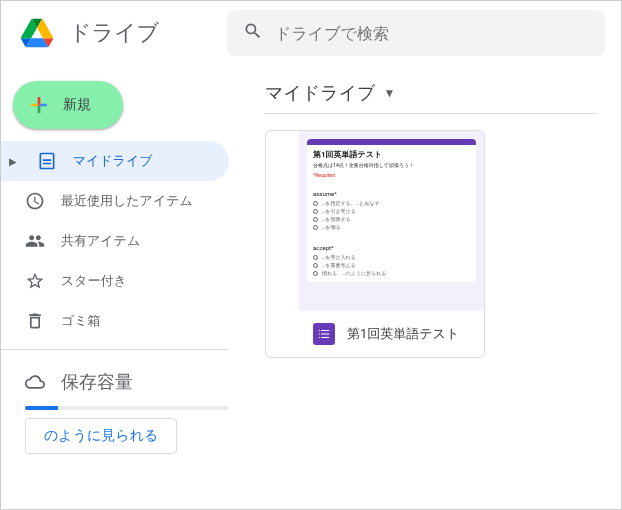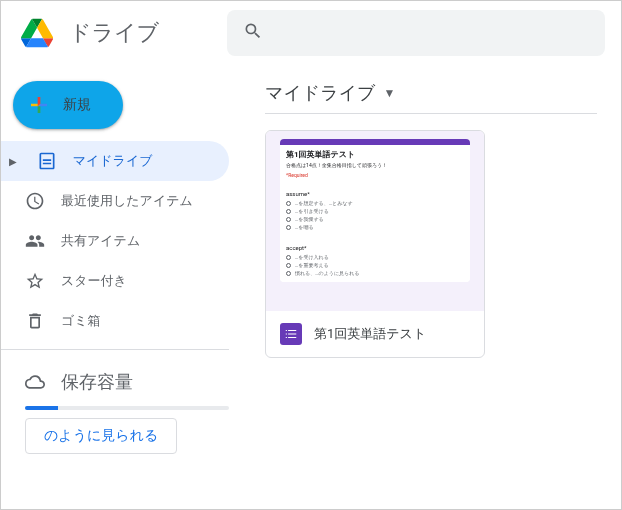--- a/index.html
+++ b/index.html
@@ -5,41 +5,41 @@
     * { margin: 0; padding: 0; box-sizing: border-box; font-family: 'Roboto', Arial, sans-serif; }
     body { width: 622px; height: 510px; background: #fff; overflow: hidden; border: 1px solid #ccc; }
     .header { display: flex; align-items: center; height: 64px; padding: 0 16px; gap: 8px; }
     .logo { width: 40px; height: 40px; display: flex; align-items: center; justify-content: center; }
     .app-title { font-size: 22px; color: #5f6368; margin-left: 4px; }
     .search-bar { margin-left: 60px; background: #f1f3f4; border-radius: 8px; height: 46px; display: flex; align-items: center; padding: 0 16px; flex: 1; gap: 12px; }
     .search-icon { color: #5f6368; }
     .search-input { border: none; background: transparent; font-size: 16px; color: #5f6368; outline: none; flex: 1; }
     .main { display: flex; height: calc(100% - 64px); }
     .sidebar { width: 240px; padding-top: 8px; display: flex; flex-direction: column; }
-    .new-btn { margin: 8px 0 12px 12px; width: 110px; height: 48px; border-radius: 24px; border: none; background: #0ea5e9; box-shadow: 0 1px 2px rgba(60,64,67,.3), 0 1px 3px 1px rgba(60,64,67,.15); display: flex; align-items: center; gap: 12px; padding: 0 20px 0 14px; cursor: pointer; font-size: 14px; color: #3c4043; }
+    .new-btn { margin: 8px 0 12px 12px; width: 110px; height: 48px; border-radius: 24px; border: none; background: #86efac; box-shadow: 0 1px 2px rgba(60,64,67,.3), 0 1px 3px 1px rgba(60,64,67,.15); display: flex; align-items: center; gap: 12px; padding: 0 20px 0 14px; cursor: pointer; font-size: 14px; color: #3c4043; }
     .plus-icon { width: 24px; height: 24px; }
     .nav-item { display: flex; align-items: center; height: 40px; padding: 0 12px 0 24px; cursor: pointer; border-radius: 0 20px 20px 0; font-size: 13px; color: #5f6368; gap: 16px; margin-right: 12px; }
     .nav-item.active { background: #e8f0fe; color: #1967d2; font-weight: 500; }
     .nav-item.active .nav-icon { color: #1967d2; }
     .nav-item.mydrive { padding-left: 8px; }
     .nav-icon { width: 20px; height: 20px; color: #5f6368; display: flex; align-items: center; justify-content: center; }
     .triangle { font-size: 10px; color: #5f6368; margin-right: 4px; }
     .divider { height: 1px; background: #dadce0; margin: 8px 12px 8px 0; }
     .storage-section { padding: 4px 12px 12px 24px; }
     .storage-row { display: flex; align-items: center; gap: 16px; height: 40px; margin-left: -12px; padding-left: 12px; cursor: pointer; font-size: 18px; color: #5f6368; }
     .storage-bar { height: 4px; background: #e8eaed; border-radius: 2px; margin: 4px 0 8px 0; overflow: hidden; }
     .storage-fill { height: 100%; background: #1a73e8; width: 16%; }
     .storage-text { font-size: 13px; color: #5f6368; margin-bottom: 14px; }
     .buy-btn { border: 1px solid #dadce0; background: #fff; color: #1a73e8; font-size: 14px; padding: 8px 18px; border-radius: 4px; cursor: pointer; }
     .content { flex: 1; padding: 8px 24px; }
     .content-header { display: flex; align-items: center; gap: 8px; padding: 8px 0; border-bottom: 1px solid #dadce0; margin-bottom: 16px; }
     .content-title { font-size: 18px; color: #3c4043; }
     .dropdown-arrow { color: #5f6368; font-size: 12px; }
     .file-grid { display: flex; gap: 16px; }
-    .file-card { width: 220px; border: 1px solid #dadce0; border-radius: 6px; overflow: hidden; cursor: pointer; }
+    .file-card { width: 220px; border: 1px solid #dadce0; border-radius: 6px; overflow: hidden; cursor: pointer; padding-left: 33px; }
     .file-thumb { height: 180px; background: #f4f0fb; padding: 8px; display: flex; align-items: flex-start; justify-content: center; }
     .form-preview { width: 190px; background: #fff; border-radius: 4px; font-size: 5px; overflow: hidden; }
     .form-header { background: #fff; border-top: 6px solid #673ab7; padding: 4px 6px; }
     .form-title { font-size: 8px; font-weight: bold; color: #202124; }
     .form-sub { font-size: 5px; color: #202124; margin-top: 2px; }
     .form-req { color: #d93025; font-size: 5px; margin-top: 4px; }
     .form-q { background: #fff; margin-top: 4px; padding: 4px 6px; border-radius: 3px; }
     .form-q-title { font-size: 6px; color: #202124; margin-bottom: 3px; }
     .form-opt { display: flex; align-items: center; gap: 4px; margin: 2px 0; font-size: 5px; color: #5f6368; }
     .form-radio { width: 5px; height: 5px; border: 0.5px solid #5f6368; border-radius: 50%; }
@@ -61,20 +61,21 @@
         <path fill="#ffba00" d="m73.4 26.5-12.7-22c-.8-1.4-1.95-2.5-3.3-3.3L43.65 25 59.8 53h27.45c0-1.55-.4-3.1-1.2-4.5z"></path>
       </svg>
   </div>
   <div class="app-title">ドライブ</div>
   <div class="search-bar">
     <span class="search-icon">
       <svg width="20" height="20" viewBox="0 0 24 24" fill="currentColor">
           <path d="M15.5 14h-.79l-.28-.27A6.471 6.471 0 0016 9.5 6.5 6.5 0 109.5 16c1.61 0 3.09-.59 4.23-1.57l.27.28v.79l5 4.99L20.49 19l-4.99-5zm-6 0C7.01 14 5 11.99 5 9.5S7.01 5 9.5 5 14 7.01 14 9.5 11.99 14 9.5 14z"></path>
         </svg>
     </span>
+    <input class="search-input" placeholder="ドライブで検索" style="">
   </div>
 </div>
 
 <div class="main">
   <div class="sidebar">
     <button class="new-btn">
       <span class="plus-icon">
         <svg width="24" height="24" viewBox="0 0 36 36">
             <path fill="#34A853" d="M16 16v14h4V20z"></path>
             <path fill="#4285F4" d="M30 16H20l-4 4h14z"></path>

